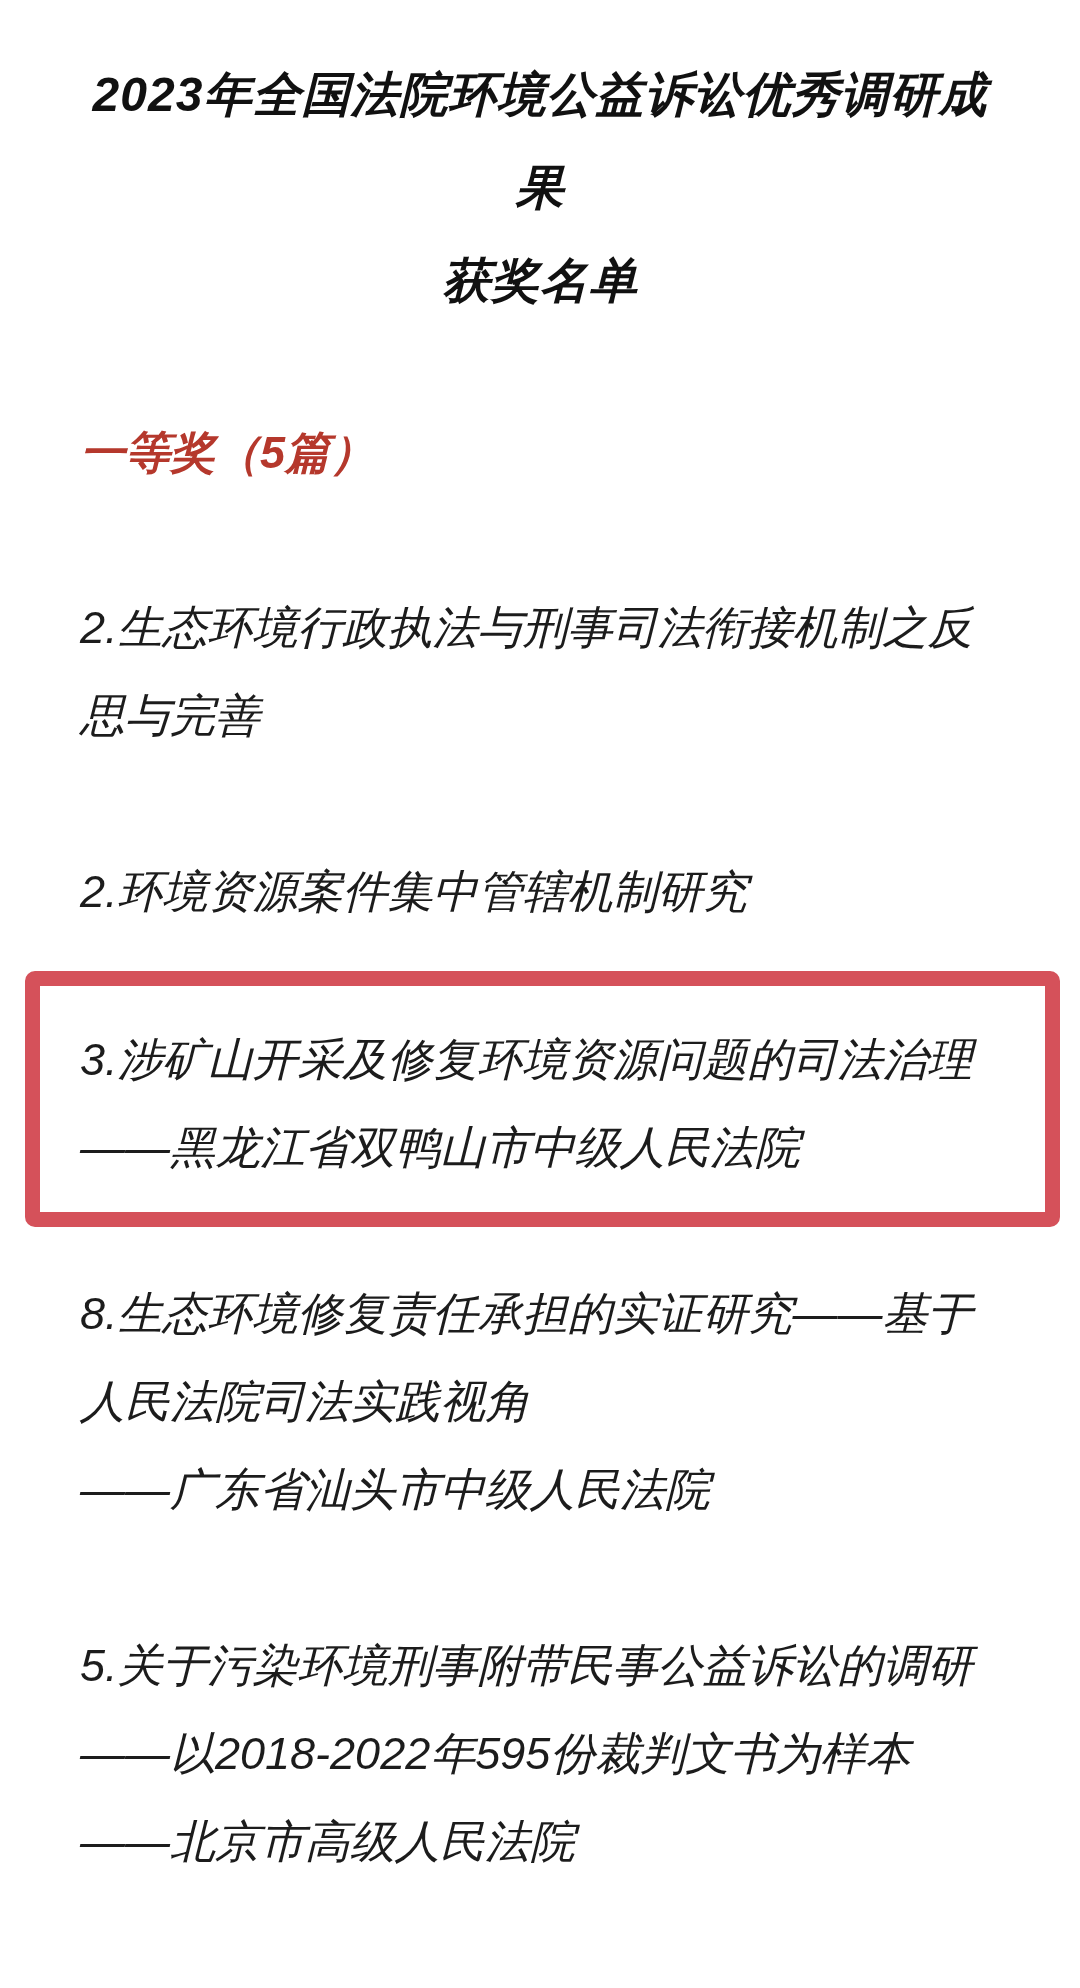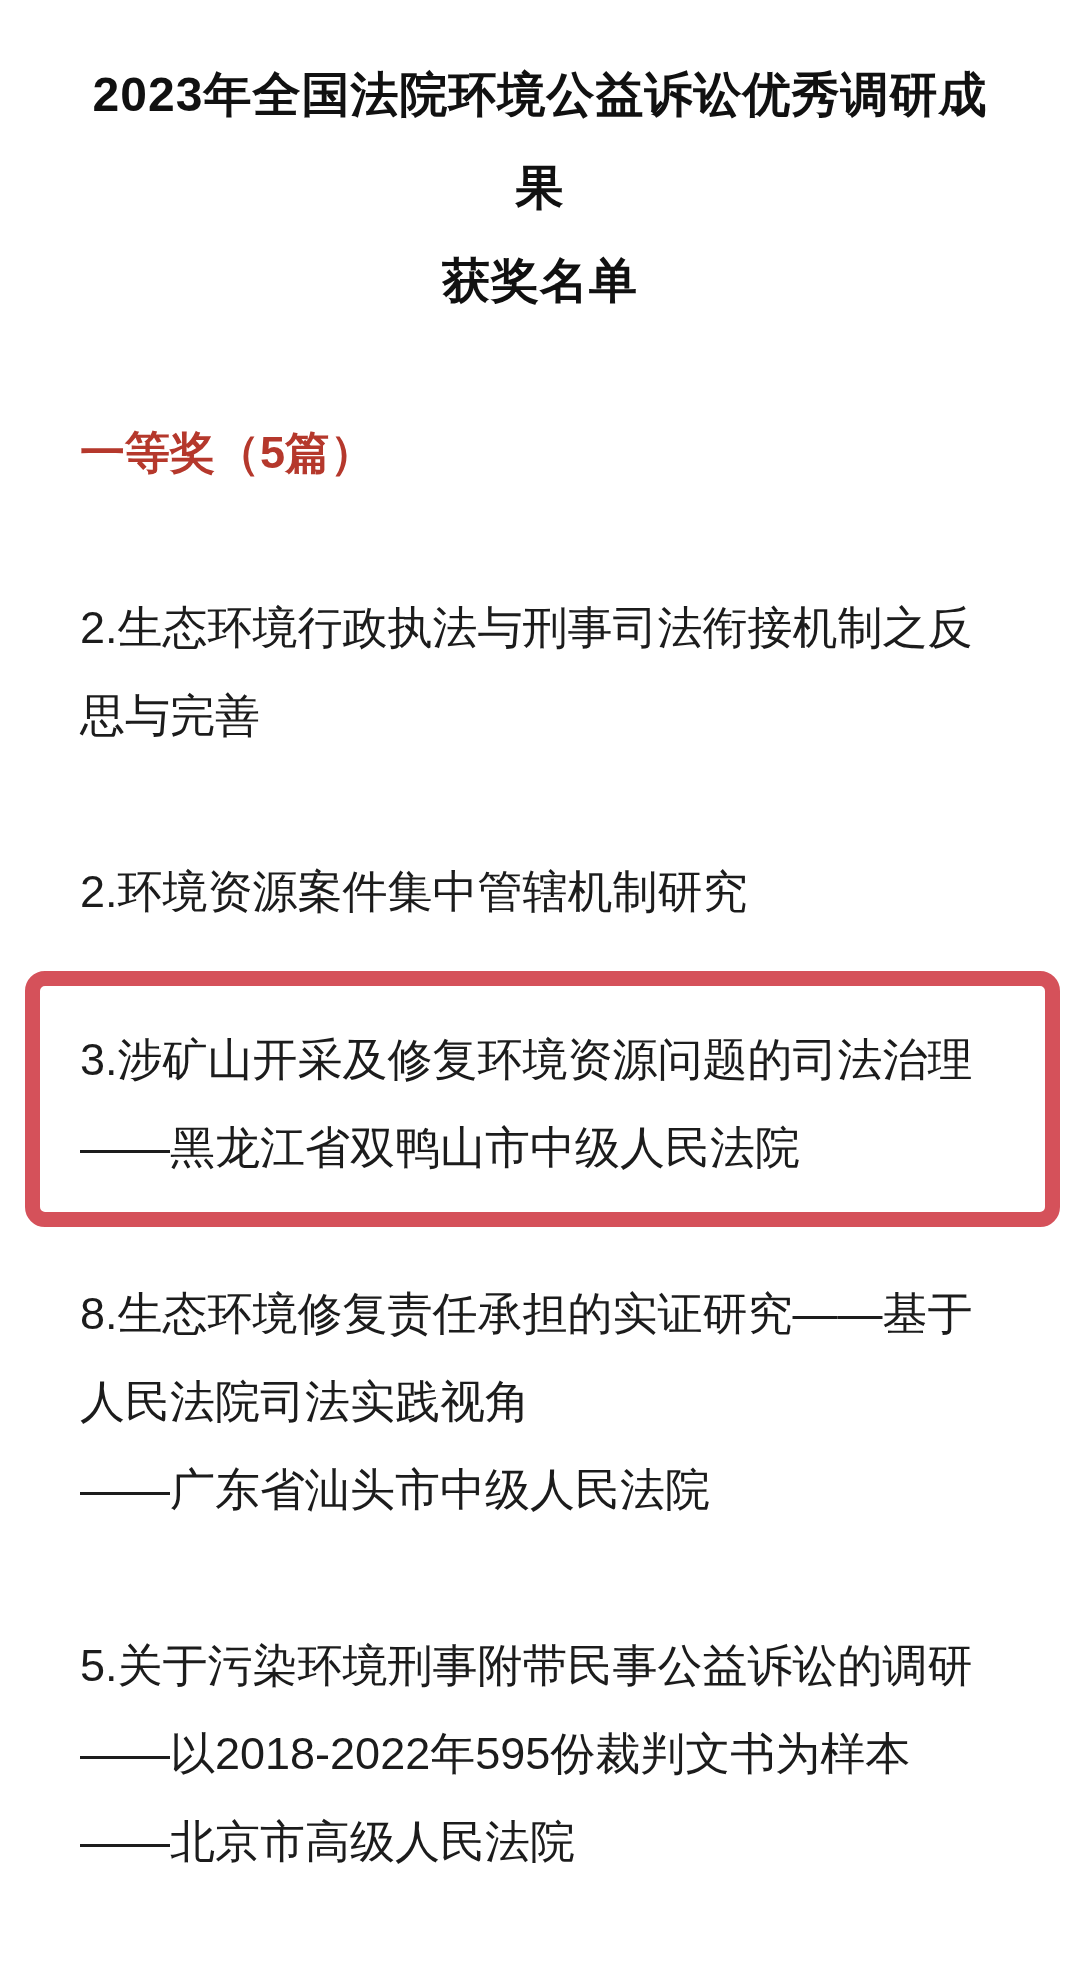--- a/index.html
+++ b/index.html
@@ -12,20 +12,21 @@
   html, body {
     background: #ffffff;
     font-family: "Liberation Sans", "DejaVu Sans", sans-serif;
   }
   .page {
     position: relative;
     width: 1080px;
     height: 1988px;
     background: var(--page-bg);
     overflow: hidden;
+    font-style: italic;
   }
   .content {
     padding: 48px 80px 20px 80px;
     width: 100%;
   }
   .doc-title {
     font-size: 48px;
     line-height: 93px;
     font-weight: 700;
     color: #111111;
@@ -46,21 +47,21 @@
     flex-direction: column;
     gap: 88px;
     font-size: 45px;
     line-height: 88px;
     color: var(--text);
     font-weight: 400;
   }
   .item p { margin: 0; }
   .highlight-box {
     border: 15px solid var(--box-red);
-    border-radius: 20px;
+    border-radius: 10px;
     margin: -53px -60px -45px -55px;
     padding: 30px 45px 20px 40px;
   }
 </style>
 </head>
 <body>
 
 <div class="page">
   <div class="content">
 

